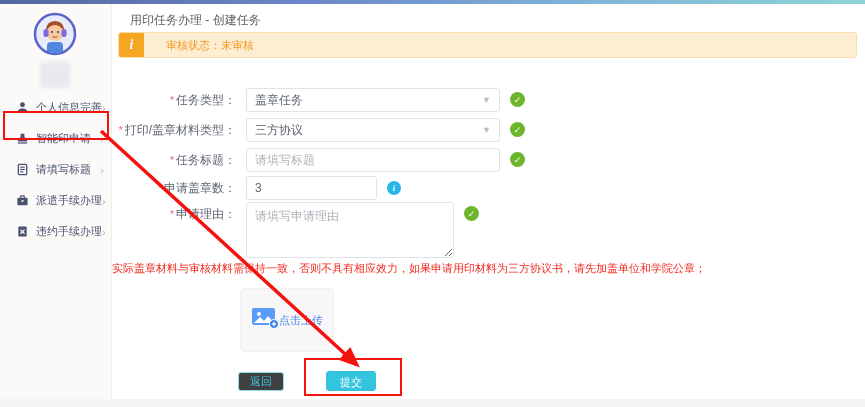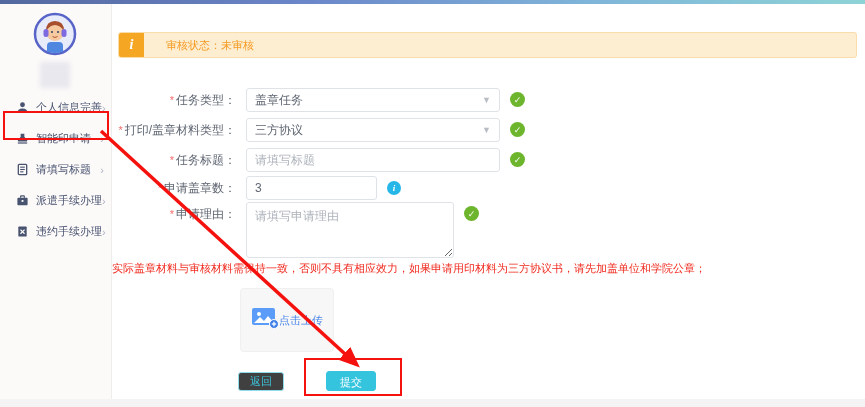--- a/index.html
+++ b/index.html
@@ -159,20 +159,21 @@
               <line x1="9.2" y1="5" x2="4.8" y2="9.4" stroke="#fcf9f9" stroke-width="1.4"></line>
             </svg>
         </span>
         <span class="mi-label">违约手续办理</span>
         <span class="mi-chevron">›</span>
       </div>
     </div>
   </div>
 
   <div class="main">
+    <div class="page-title">用印任务办理 - 创建任务</div>
 
     <div class="alert">
       <div class="alert-icon">i</div>
       <div class="alert-text">审核状态：未审核</div>
     </div>
 
     <div class="frm-row" style="top:84px;">
       <div class="frm-label"><span class="req">*</span><span>任务类型：</span></div>
       <div class="ctl">
         <div class="selectbox">

